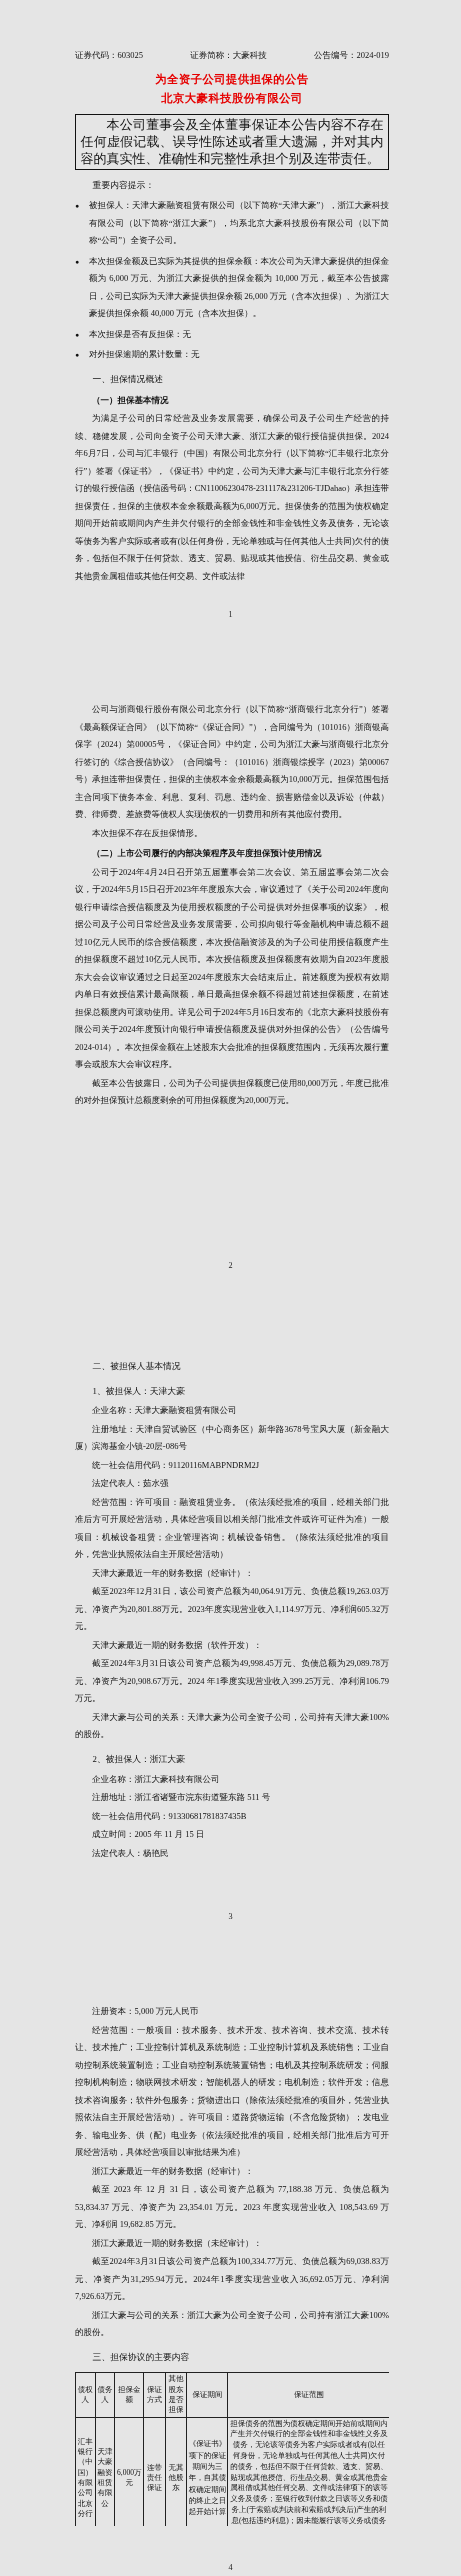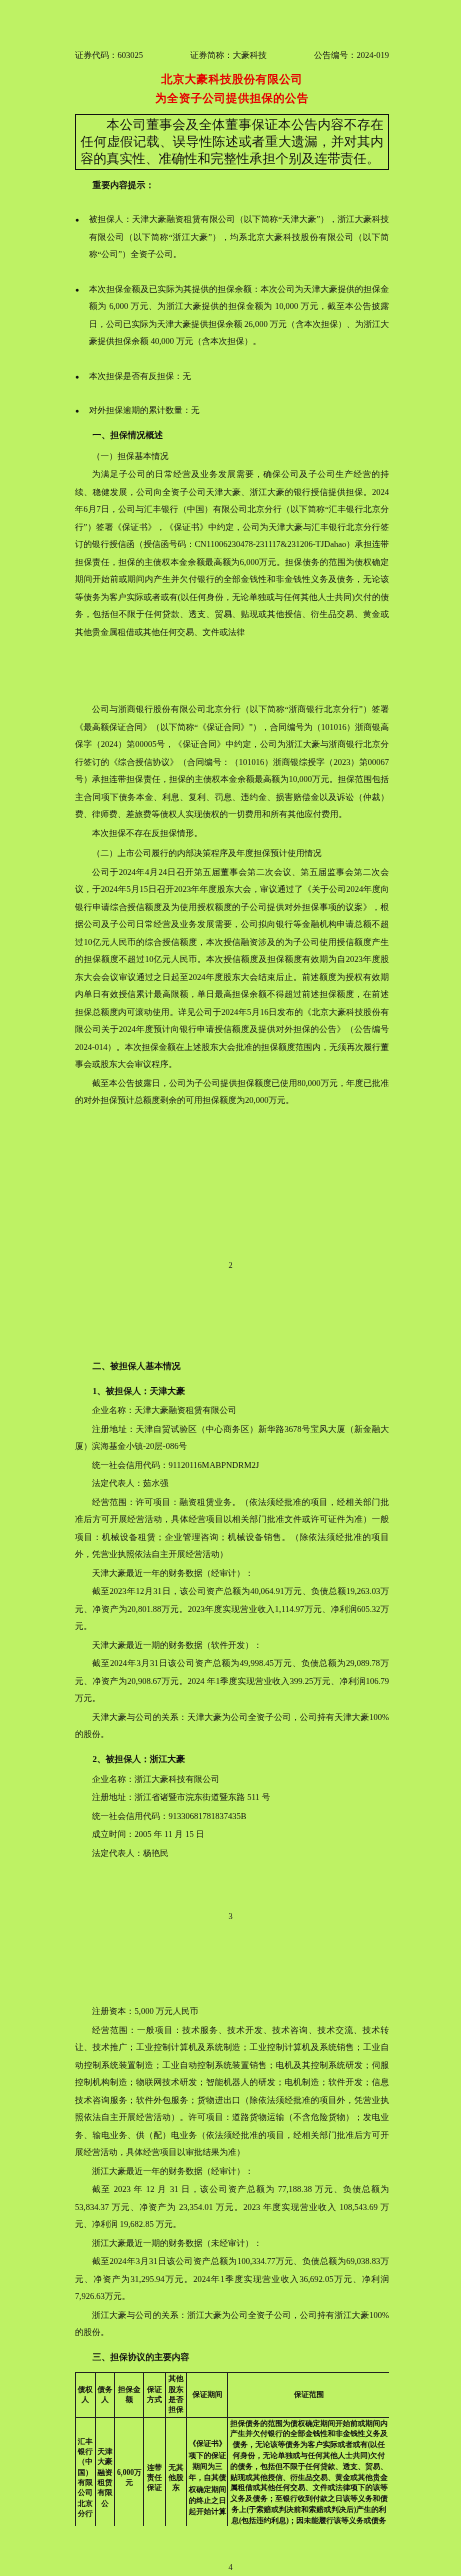--- a/index.html
+++ b/index.html
@@ -1,60 +1,60 @@
 <!DOCTYPE html>
 <html style="font-size:8.2px"><head>
 <meta charset="utf-8">
 <style>
   html,body{margin:0;padding:0;background:#fff;}
   .doc{width:461px;margin:0;background:#fff;color:#111;
        font-family:"Liberation Serif","DejaVu Serif",serif;}
   .page{position:relative;width:461px;height:651px;box-sizing:border-box;
-        padding:49px 72px 0 75px;overflow:hidden;background:#bef264;}
+        padding:49px 72px 0 75px;overflow:hidden;background:#e5e5e5;}
   .pagenum{position:absolute;left:0;right:0;bottom:32px;text-align:center;
            font-size:8.2px;color:#222;}
   
   .doc-header{display:flex;justify-content:space-between;font-size:8.5px;line-height:13.4px;}
   .title{margin-top:7.2px;text-align:center;font-weight:bold;font-size:11.3px;
          line-height:19px;letter-spacing:0.5px;}
   .disclaimer-box{margin-top:6.2px;border:1px solid #111;padding:1.5px 4.6px;
                   font-size:13px;line-height:17px;}
   .disclaimer-box p{margin:0;text-indent:2em;text-align:justify;}
   
   .p{margin:1px 0 0 0;font-size:8.5px;line-height:17.5px;text-align:justify;text-indent:2em;}
   .p0{text-indent:0;}
-  .h{margin:7.2px 0 2.1px 0;font-size:8.8px;line-height:17.5px;font-weight:bold;text-indent:2em;}
-  .sub{margin:3.1px 0 1px 0;font-size:8.5px;line-height:17.5px;text-indent:2em;}
-  .bullet{display:flex;margin-top:17px;}
+  .h{margin:7.2px 0 2.1px 0;font-size:8.8px;line-height:17.5px;font-weight:normal;text-indent:2em;}
+  .sub{margin:3.1px 0 1px 0;font-size:8.5px;line-height:17.5px;text-indent:2em;font-weight:bold;}
+  .bullet{display:flex;margin-top:3px;}
   .bullet .dot{width:14px;flex:0 0 14px;font-size:6.7px;line-height:17.5px;}
   .bullet .txt{flex:1;font-size:8.5px;line-height:17.5px;text-align:justify;}
   
   .tclip{height:154px;overflow:hidden;margin-top:6.2px;}
   table.gt{border-collapse:collapse;table-layout:fixed;width:314px;
            font-size:7.5px;line-height:10.3px;}
   table.gt th,table.gt td{border:0.5px solid #222;padding:1px 1px;vertical-align:middle;
-           text-align:center;word-break:break-all;font-weight:bold;}
+           text-align:center;word-break:break-all;font-weight:normal;}
   table.gt th{height:40px;}
   td.scope{text-align:justify;padding:2.1px 4.1px;line-height:10.8px;vertical-align:top;}
   td.period{padding:1.5px 2.1px;line-height:11.3px;}
 </style>
 </head>
 <body>
 
 <div class="doc">
 
   <div class="page">
     <div class="doc-header">
       <span>证券代码：603025</span>
       <span>证券简称：大豪科技</span>
       <span>公告编号：2024-019</span>
     </div>
     <div class="title" style="color: rgb(230, 0, 0);">
+      <div>为全资子公司提供担保的公告</div>
       <div>北京大豪科技股份有限公司</div>
-      <div>为全资子公司提供担保的公告</div>
     </div>
     <div class="disclaimer-box">
       <p>本公司董事会及全体董事保证本公告内容不存在任何虚假记载、误导性陈述或者重大遗漏，并对其内容的真实性、准确性和完整性承担个别及连带责任。</p>
     </div>
     <div class="h">重要内容提示：</div>
     <div class="bullet">
       <span class="dot">●</span>
       <span class="txt">被担保人：天津大豪融资租赁有限公司（以下简称“天津大豪”），浙江大豪科技有限公司（以下简称“浙江大豪”），均系北京大豪科技股份有限公司（以下简称“公司”）全资子公司。</span>
     </div>
     <div class="bullet">

